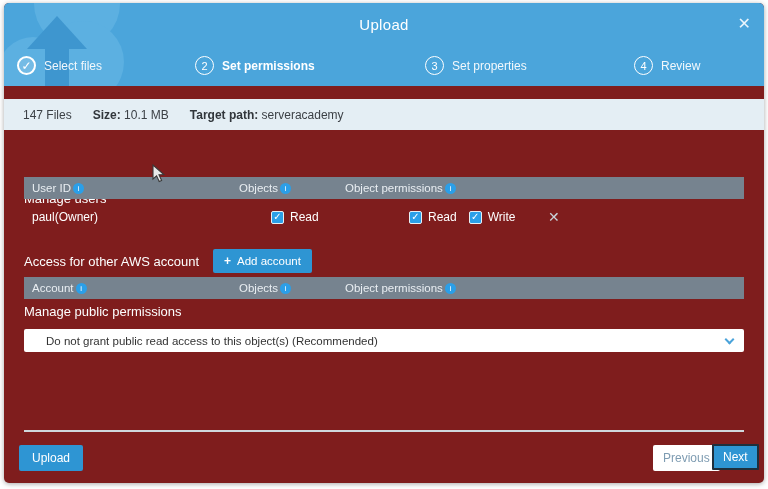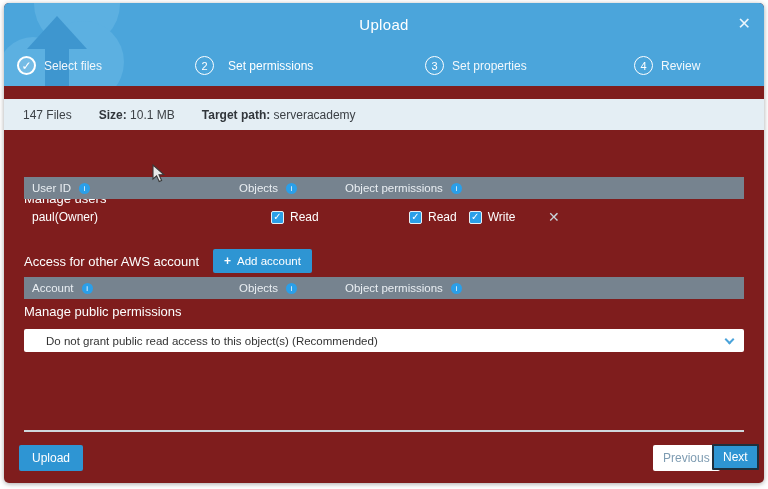--- a/index.html
+++ b/index.html
@@ -26,38 +26,38 @@
   .close-btn { position:absolute; top:13px; right:13px; color:#EAF5FC; font-size:16px;
                background:none; border:none; cursor:pointer; line-height:1;
                font-family:"Liberation Sans", sans-serif; }
   .step { position:absolute; bottom:11px; display:flex; align-items:center; gap:8px; }
   .step-circle { width:19px; height:19px; border:1px solid #fff; border-radius:50%;
                  display:flex; align-items:center; justify-content:center;
                  color:#fff; font-size:11px; flex:0 0 auto; }
   .step.complete .step-circle { border-width:2px; background:rgba(255,255,255,.15);
                                 font-size:12px; }
   .step-label { color:#F2F8FC; font-size:12px; }
-  .step.active .step-label { font-weight:normal; color:#ffffff;margin-left:6px; }
+  .step.active .step-label { font-weight:bold; color:#ffffff; }
   .step1 { left:13px; } .step2 { left:191px; } .step3 { left:421px; } .step4 { left:630px; }
 
   
   .infobar { position:absolute; top:96px; left:0; right:0; height:31px;
              background:#E4EEF4; color:#3C4146; font-size:12px;
-             display:flex; align-items:center; gap:27px; padding-left:19px; }
+             display:flex; align-items:center; gap:21px; padding-left:19px; }
   .infobar b { color:#31363B; }
 
   
   .section-heading { position:absolute; left:20px; color:#FDFEFE; font-size:13px; }
 
   
   .tbl-header { position:absolute; left:20px; right:20px; height:22px;
                 background:#76838F; display:grid;
                 grid-template-columns:207px 106px 1fr;
                 align-items:center; color:#E9EEF2; font-size:11.5px; }
-  .th-cell { padding-left:8px; display:flex; align-items:center; gap:8px; }
+  .th-cell { padding-left:8px; display:flex; align-items:center; gap:2px; }
   .info-icon { width:11px; height:11px; border-radius:50%; background:#2B9FE8;
                color:#fff; font-size:8px; display:inline-flex; align-items:center;
                justify-content:center; cursor:pointer; }
   .user-row { position:absolute; left:20px; right:20px; top:200px; height:28px;
               display:grid; grid-template-columns:207px 106px 1fr;
               align-items:center; color:#ffffff; font-size:12px;gap:32px; }
   .cell-user { padding-left:8px; }
   .cb-group { display:flex; align-items:center; gap:6px; padding-left:8px; }
   .cb-groups { display:flex; align-items:center; gap:12px; }
   .checkbox { width:13px; height:13px; background:#2B9FE8; border:1px solid #E8F0F5;

